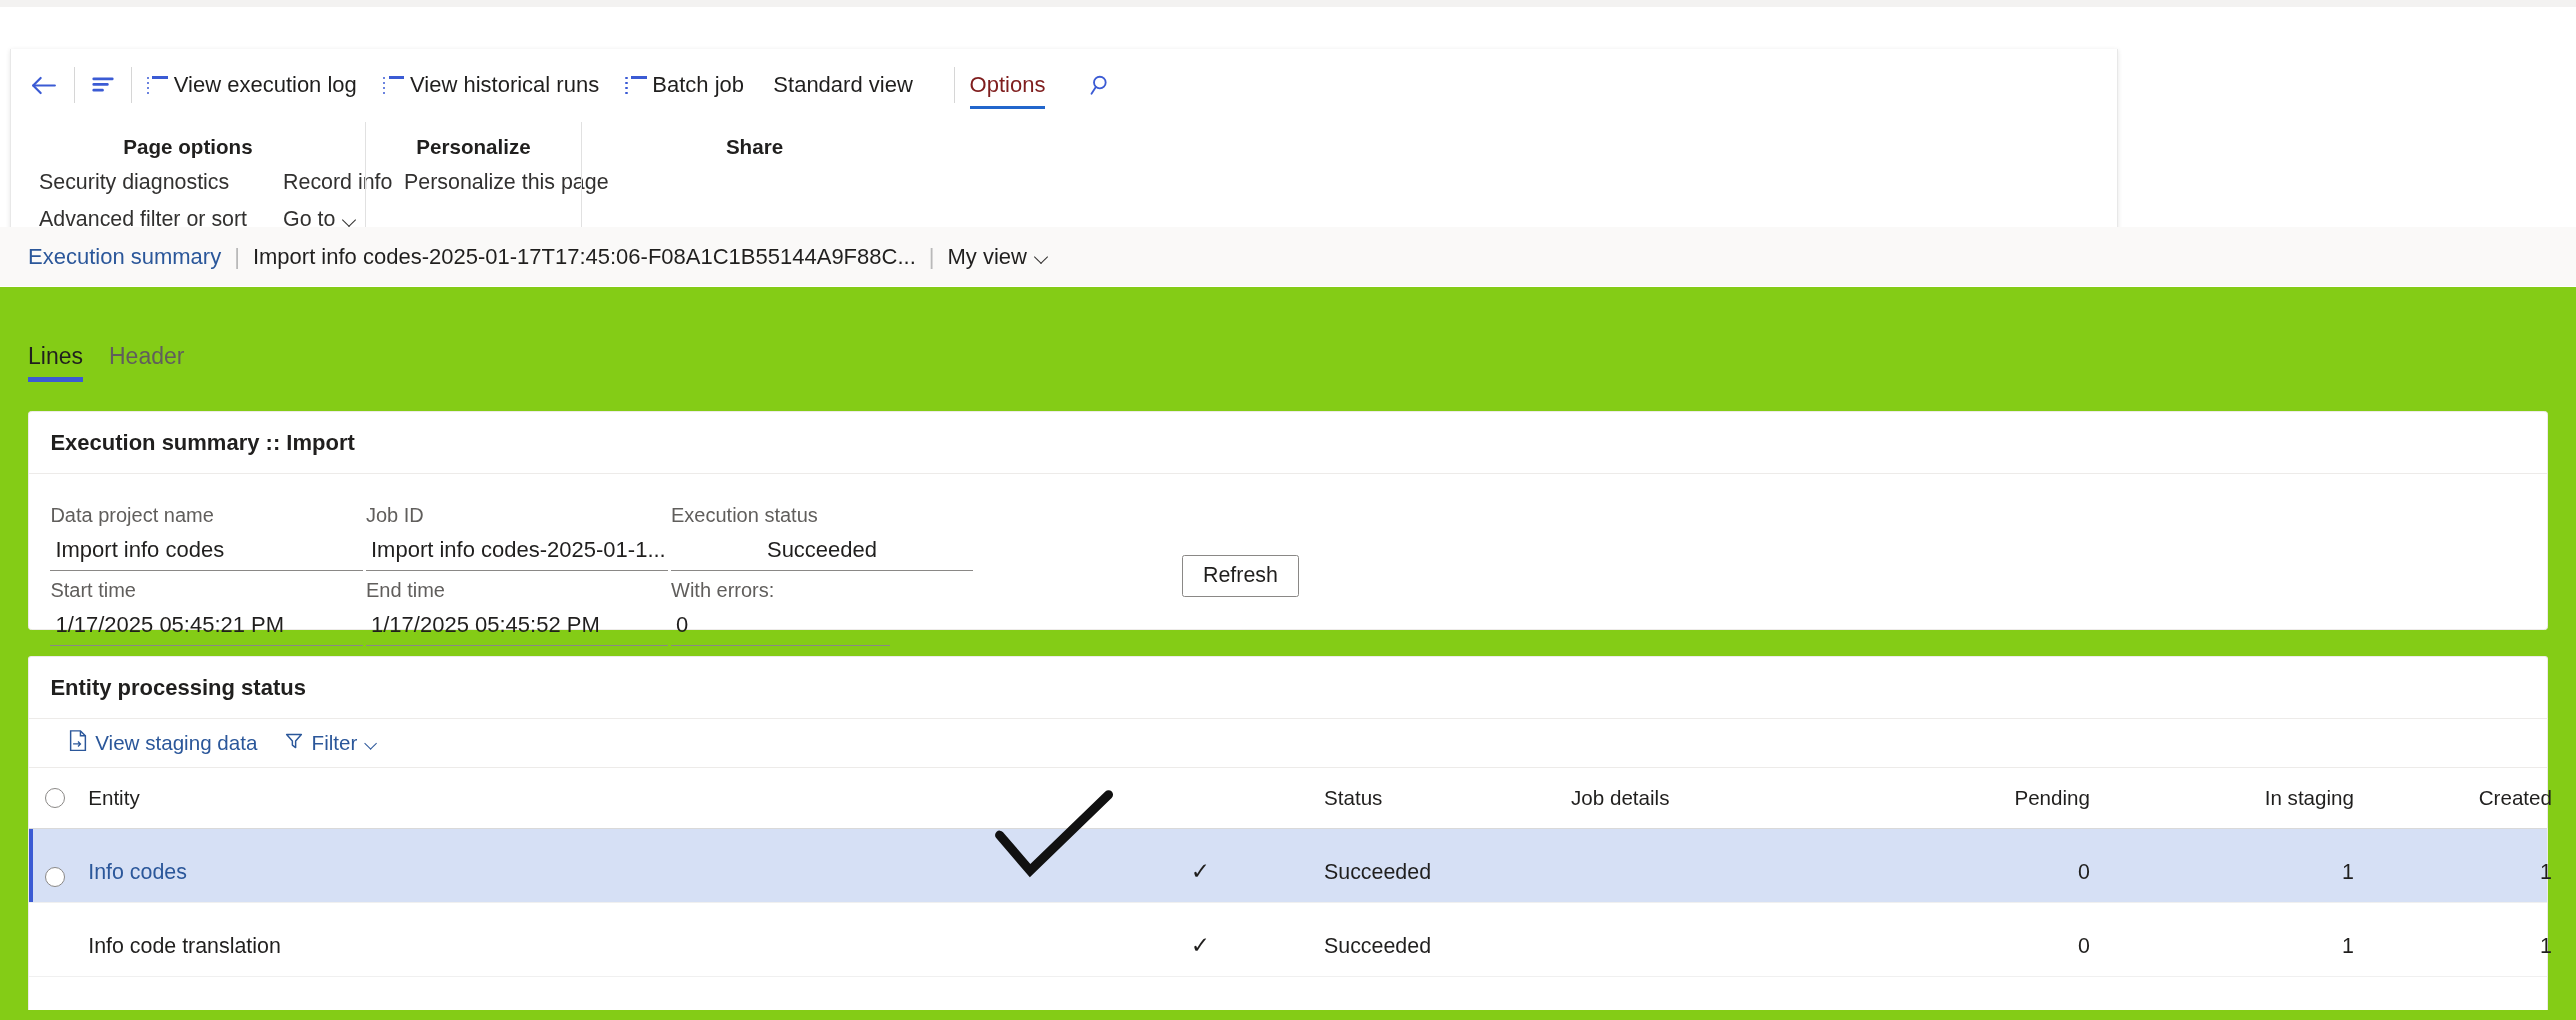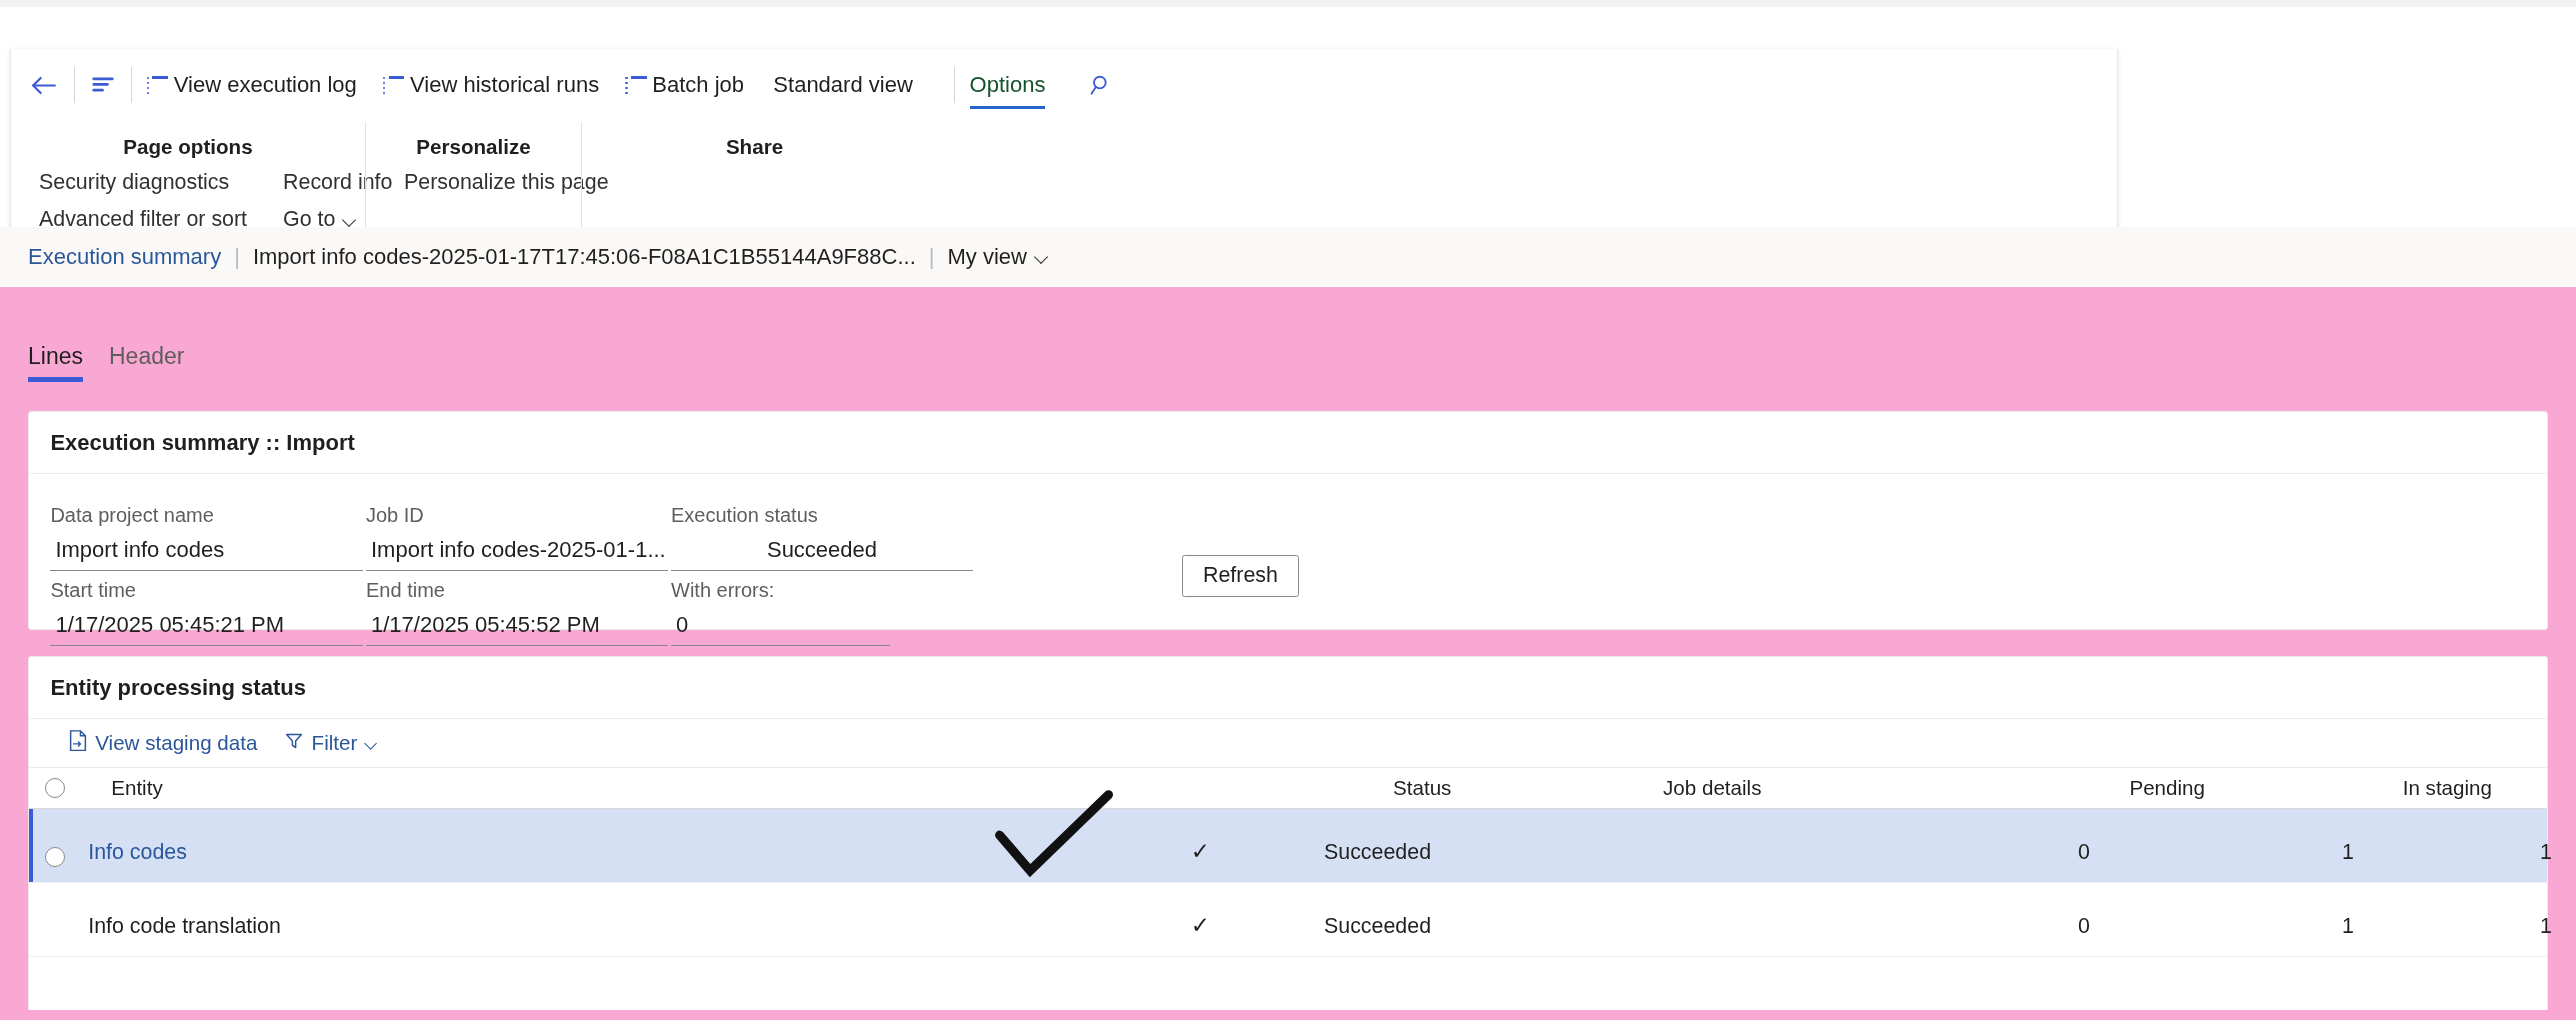--- a/index.html
+++ b/index.html
@@ -41,21 +41,21 @@
   .cmd-sep {
     width: 0.8px; height: 36px; background: #d6d6d6; margin: 0 15px;
   }
   .cmd-item {
     display: inline-flex; align-items: center; gap: 5.8px;
     font-size: 22px; color: #201f1e; cursor: pointer;
     padding: 5px 0; margin-right: 26px; white-space: nowrap;
   }
   .cmd-item.plain { margin-left: 3.3px; }
   .cmd-item.active {
-    position: relative; color: #14532d;
+    position: relative; color: #7f1d1d;
   }
   .cmd-item.active::after {
     content: ""; position: absolute; left: 0; right: 0; bottom: -5.8px;
     height: 3.3px; background: #2266cc;
   }
   .list-icon { display: inline-block; width: 21.4px; height: 18px; position: relative; }
   .list-icon i {
     position: absolute; left: 5.8px; height: 2.5px; background: #3b5bd4; width: 15.7px; border-radius: 0.8px;
   }
   .list-icon i:nth-child(1) { top: 0.8px; }
@@ -112,21 +112,21 @@
     font-size: 22px; color: #201f1e;
   }
   .bc-link { color: #2b579a; cursor: pointer; }
   .bc-sep { color: #b9b9b9; margin: 0 13px; }
   .bc-text { color: #201f1e; }
   .bc-view { color: #201f1e; display: inline-flex; align-items: center; gap: 8.2px; cursor: pointer; }
 
   
   .page-body {
     position: absolute; left: 0; top: 287px; width: 2576px; height: 733px;
-    background: #f9a8d4;
+    background: #84cc16;
   }
 
   
   .tabs {
     position: absolute; left: 28px; top: 56px;
     display: flex; gap: 0; align-items: flex-end;
   }
   .tab {
     font-size: 23px; color: #605e5c; padding: 0 13px 11.5px 13px;
     cursor: pointer; position: relative;
@@ -196,24 +196,23 @@
   }
   .chev-blue { display:inline-block; width:13px; height:8.2px; position:relative; }
   .chev-blue::before {
     content:""; position:absolute; left:0.8px; top:0; width:8.2px; height:8.2px;
     border-right:1.6px solid #2b579a; border-bottom:1.6px solid #2b579a; transform:rotate(45deg);
   }
 
   
   .grid { position: absolute; left: 0; top: 110px; width: 100%; }
   .grid-head {
-    display: flex; align-items: center; height: 42px;
+    display: flex; align-items: center; height: 62px;
     border-top: 0.8px solid #edebe9; border-bottom: 0.8px solid #d9d9d9;
     background: #ffffff;
-    gap: 23px;
   }
   .grid-row {
     display: flex; align-items: center; height: 74px;
     border-bottom: 0.8px solid #f0f0f0; background: #ffffff; position: relative;
   }
   .grid-row.sel {
     background: #d6e0f5;
   }
   .grid-row.sel::before {
     content: ""; position: absolute; left: 0; top: 0; bottom: 0; width: 4.1px; background: #3b5bd4;

